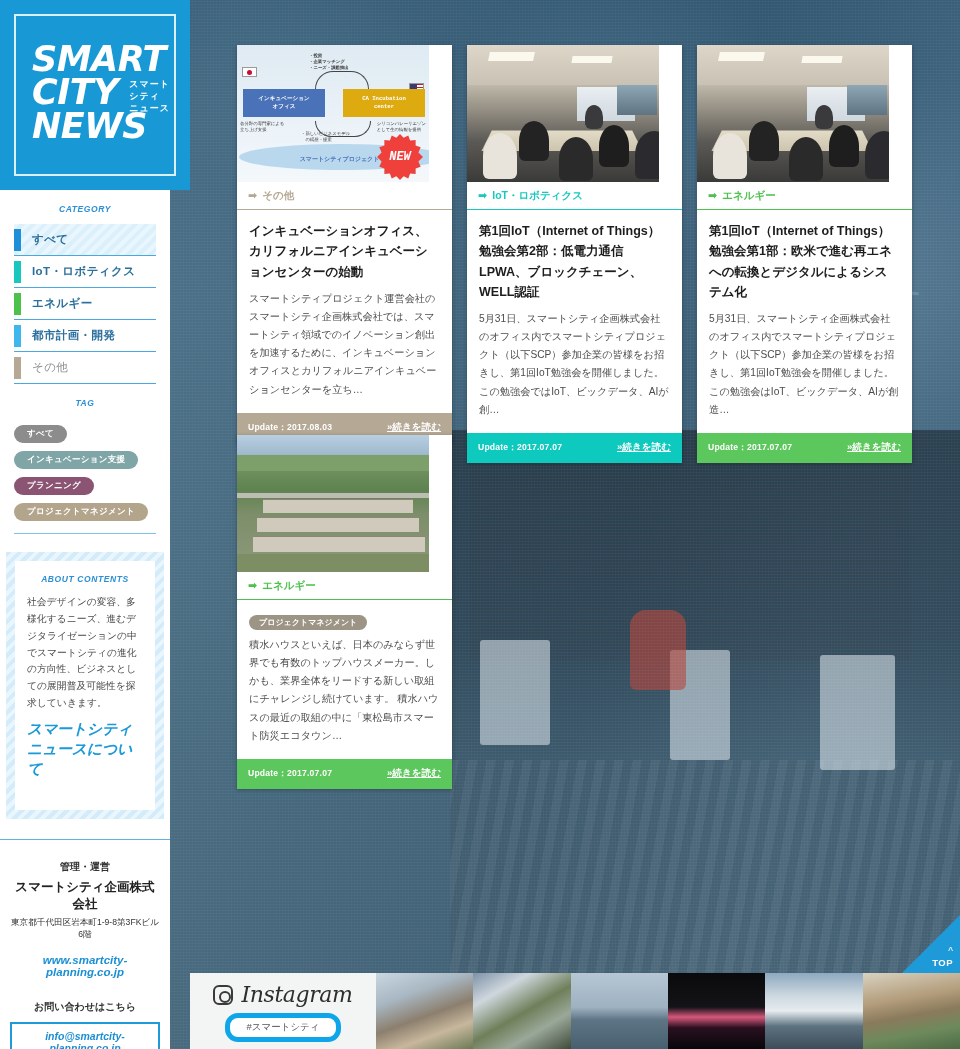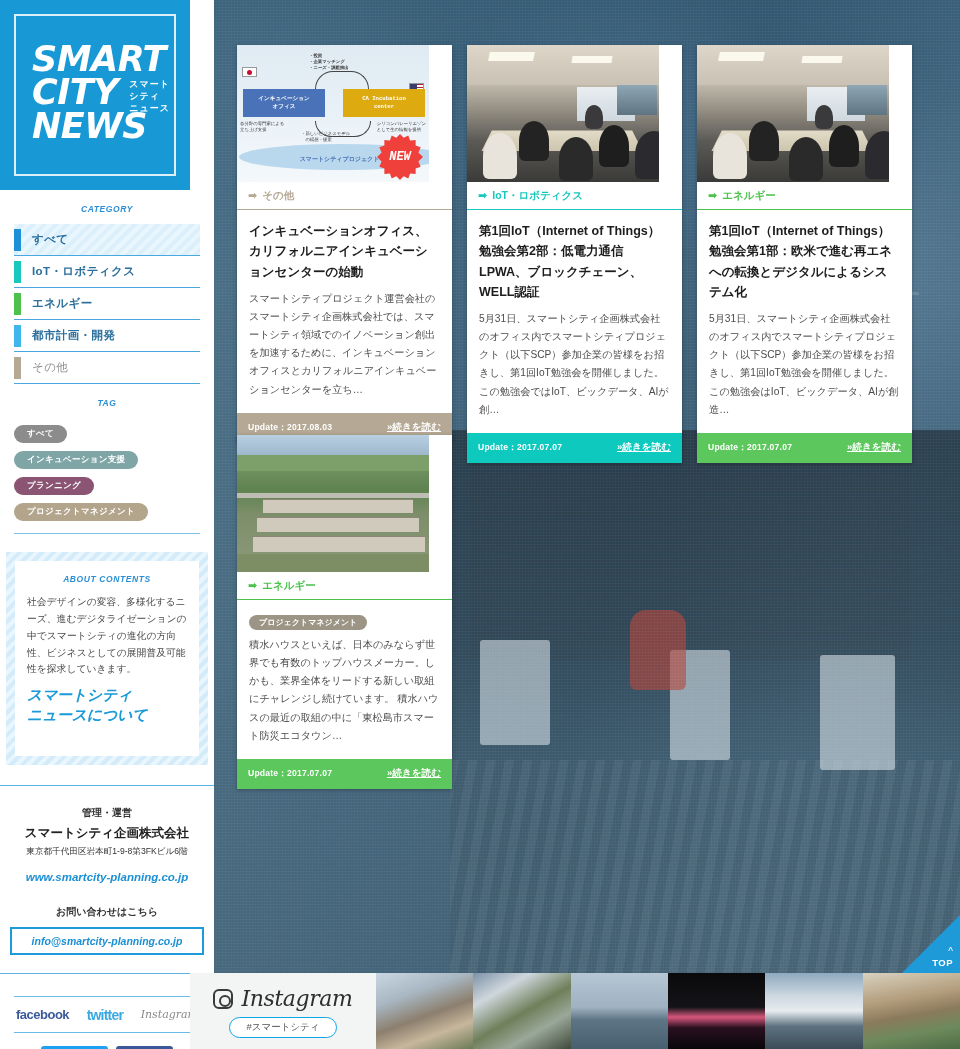--- a/index.html
+++ b/index.html
@@ -56,21 +56,21 @@
   }
   #bg-grid {
     position: absolute; left: 0; top: 0; width: 960px; height: 1049px;
     background-image:
       repeating-linear-gradient(0deg, rgba(255,255,255,.035) 0 1px, transparent 1px 3px),
       repeating-linear-gradient(90deg, rgba(255,255,255,.025) 0 1px, transparent 1px 3px);
   }
 
   
   #sidebar {
-    position: absolute; left: 0; top: 0; width: 214px; height: 1049px;
+    position: absolute; left: 0; top: 0; width: 170px; height: 1049px;
     background: #ffffff; z-index: 10;
   }
   #logo-block {
     width: 190px; height: 190px; background: #1899d6;
     display: flex; align-items: center; justify-content: center;
     position: relative;
   }
   #logo-frame {
     position: absolute; left: 14px; top: 14px; right: 14px; bottom: 14px;
     border: 2px solid rgba(255,255,255,.85);
@@ -258,21 +258,21 @@
   }
   #insta-cam::after {
     content: ''; position: absolute; left: 4px; top: 4px; width: 8px; height: 8px;
     border: 2px solid #3a3a3a; border-radius: 50%;
   }
   #insta-word {
     font-family: "DejaVu Serif", serif; font-style: italic;
     font-size: 22px; color: #2e2e2e; letter-spacing: -.4px;
   }
   #insta-tag {
-    border: 1px solid #0ea5e9; border-radius: 13px; padding: 3px 16px;
+    border: 5px solid #0ea5e9; border-radius: 13px; padding: 3px 16px;
     font-size: 9.5px; color: #555; cursor: pointer; background: #fff;
   }
   #insta-thumbs { flex: 1; display: flex; }
   .insta-thumb { flex: 1; height: 76px; }
   #it1 { background: linear-gradient(160deg,#c9d7e2 0%,#a8b7c2 30%,#8c7f6e 55%,#c7b79c 75%,#6b7a55 100%); }
   #it2 { background: linear-gradient(150deg,#7d92a8 0%,#cfd7dd 25%,#6f7f5a 52%,#9aa899 72%,#3e4a3a 100%); }
   #it3 { background: linear-gradient(180deg,#b6c6d4 0%,#9fb2c2 45%,#5d7484 62%,#47606f 100%); }
   #it4 { background: linear-gradient(180deg,#0a0a0c 0%,#141418 45%,#d6577c 58%,#2a1020 72%,#07070a 100%); }
   #it5 { background: linear-gradient(180deg,#8ea9bf 0%,#cdd8e0 30%,#e6ecef 50%,#5d7280 70%,#3c4c58 100%); }
   #it6 { background: linear-gradient(170deg,#d9d2c0 0%,#b39d7c 35%,#8a7a5c 55%,#6d8a5c 75%,#4c6b44 100%); }

